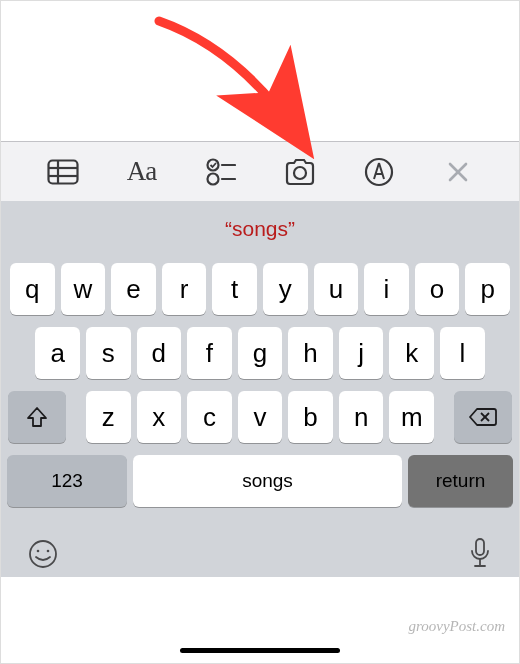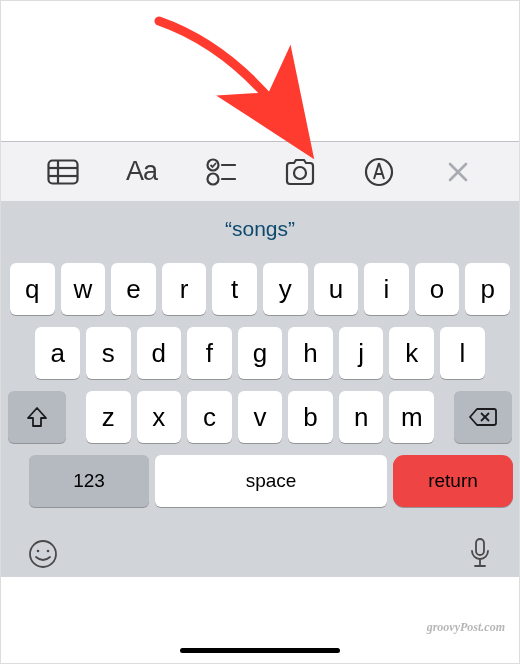--- a/index.html
+++ b/index.html
@@ -35,38 +35,39 @@
       justify-content: space-around;
       padding: 0 22px;
     }
     .fmt-btn {
       width: 40px;
       height: 40px;
       display: flex;
       align-items: center;
       justify-content: center;
       color: #3a3a3c;
+      font-family: Liberation Serif, serif;
     }
     .fmt-btn.aa { font-size: 27px; font-weight: 500; letter-spacing: -1px; }
     .fmt-btn.close { color: #8e8e93; font-size: 28px; font-weight: 300; }
     .keyboard {
       background: #d1d4d9;
       padding-top: 0;
     }
     .suggestions {
       height: 56px;
       display: flex;
       align-items: center;
       padding: 0 8px;
     }
     .sugg {
       flex: 1;
       text-align: center;
       font-size: 21px;
-      color: #0c4a6e;
+      color: #b91c1c;
       position: relative;
       padding: 8px 2px;
       white-space: nowrap;
     }
     .sugg:not(:last-child)::after {
       content: "";
       position: absolute;
       right: 0;
       top: 16px;
       bottom: 16px;
@@ -99,23 +100,23 @@
     .row.r3 { padding: 0; }
     .row.r3 .key { width: 44.6px; flex: none; }
     .key.fn {
       background: #b5bac1;
       width: 58px !important;
       flex: none;
     }
     .row.r3 { gap: 6px; }
     .row.r3 .gap { width: 8px; }
     .row.r4 .key { font-size: 19px; }
-    .key.num { width: 120px; flex: none; background: #b5bac1; margin-left: 22px; }
+    .key.num { width: 120px; flex: none; background: #b5bac1; }
     .key.space { flex: 1; }
-    .key.return { width: 120px; flex: none; background: #ef4444; border-radius: 11px; }
+    .key.return { width: 105px; flex: none; background: #737373; }
     .bottom-bar {
       display: flex;
       justify-content: space-between;
       align-items: center;
       padding: 6px 26px 0 26px;
       height: 52px;
     }
     .home-indicator {
       position: absolute;
       bottom: 10px;
@@ -123,25 +124,24 @@
       transform: translateX(-50%);
       width: 160px;
       height: 5px;
       background: #000;
       border-radius: 3px;
     }
     .watermark {
       position: absolute;
       bottom: 28px;
       right: 14px;
-      font-size: 12px;
+      font-size: 15px;
       color: rgba(120,120,120,.55);
       font-style: italic;
       font-family: Georgia, serif;
-      font-weight: bold;
     }
     svg { display: block; }
   </style>
 </head>
 <body>
 
 <div class="content-area">
   <svg class="arrow" viewBox="0 0 180 150">
     <defs>
       <marker id="ah" markerWidth="12" markerHeight="12" refX="9" refY="5" orient="auto">
@@ -238,21 +238,21 @@
       <div class="key fn">
         <svg width="28" height="20" viewBox="0 0 28 20" fill="none" stroke="#1c1c1e" stroke-width="1.8" stroke-linejoin="round">
           <path d="M8,2 L25,2 A2,2 0 0 1 27,4 L27,16 A2,2 0 0 1 25,18 L8,18 L1,10 Z"></path>
           <line x1="12" y1="6" x2="20" y2="14"></line>
           <line x1="20" y1="6" x2="12" y2="14"></line>
         </svg>
       </div>
     </div>
     <div class="row r4">
       <div class="key num">123</div>
-      <div class="key space">space</div>
+      <div class="key space">songs</div>
       <div class="key return">return</div>
     </div>
   </div>
 
   <div class="bottom-bar">
     <div>
       <svg width="32" height="32" viewBox="0 0 32 32" fill="none" stroke="#4a4a4c" stroke-width="1.8">
         <circle cx="16" cy="16" r="13"></circle>
         <circle cx="11" cy="13" r="1.3" fill="#4a4a4c" stroke="none"></circle>
         <circle cx="21" cy="13" r="1.3" fill="#4a4a4c" stroke="none"></circle>

